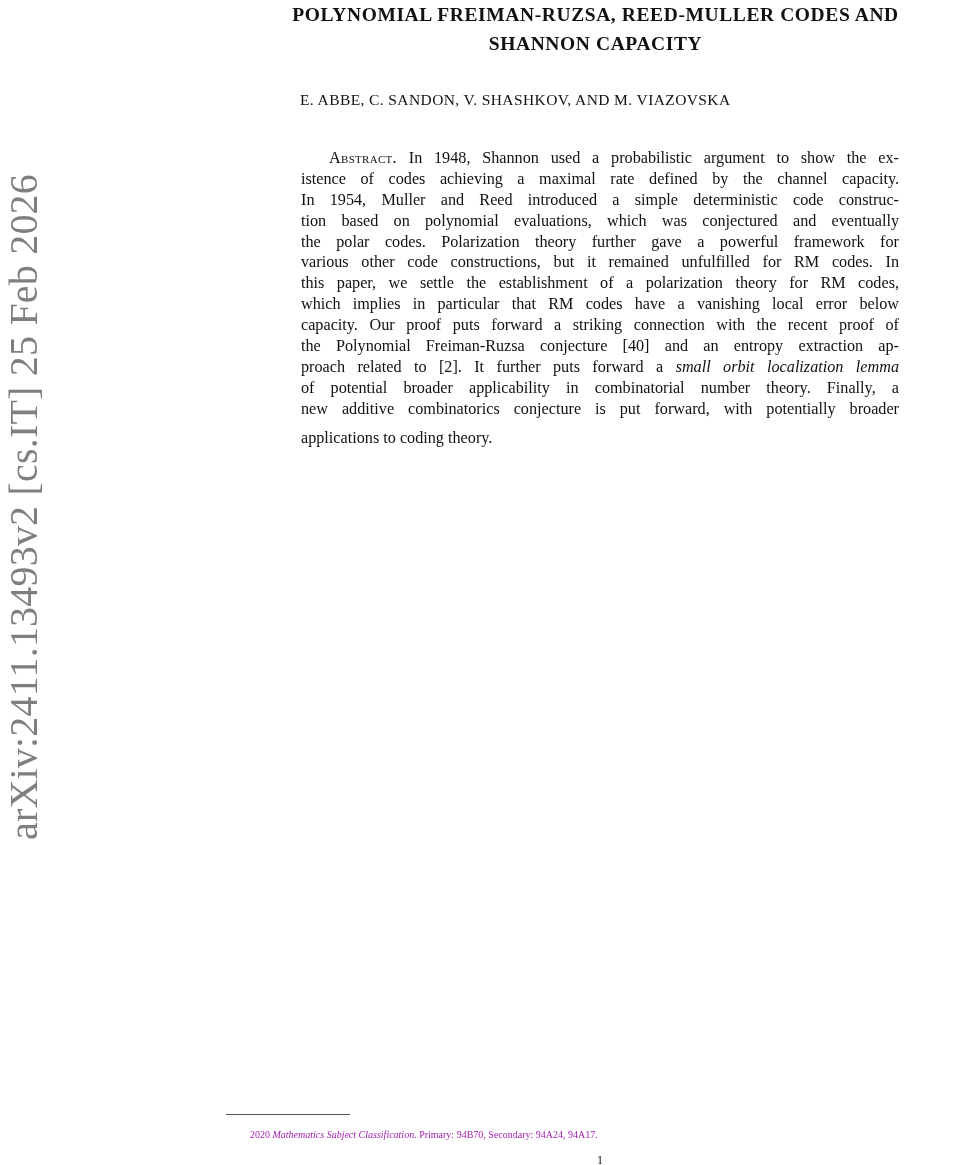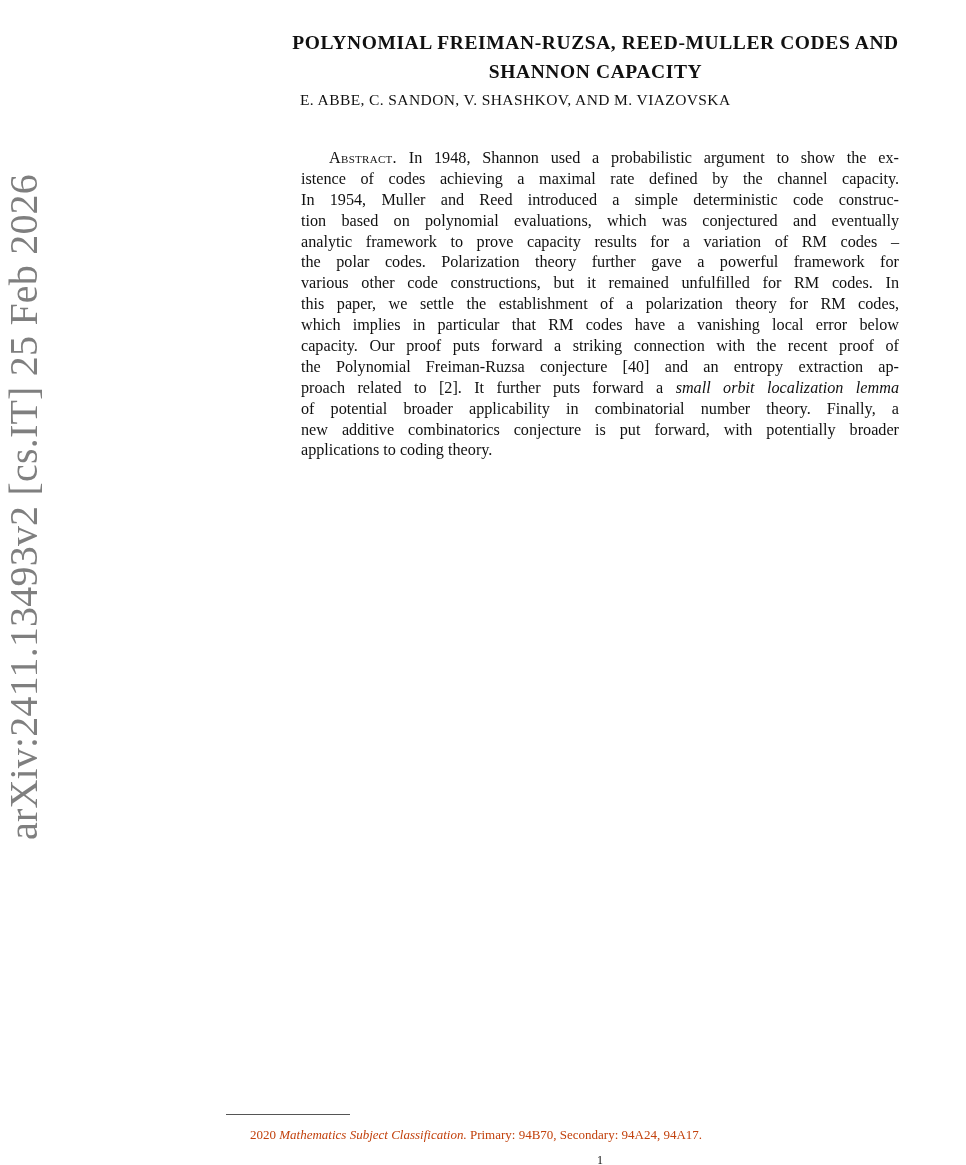--- a/index.html
+++ b/index.html
@@ -20,21 +20,20 @@
       left: 225px;
       top: 0px;
       width: 741px;
       text-align: center;
       font-family: "Liberation Serif", serif;
       font-weight: bold;
       font-size: 19.5px;
       line-height: 29px;
       letter-spacing: 0.6px;
       color: #111;
-      margin-top: 28px;
     }
     .authors {
       position: absolute;
       left: 300px;
       top: 90px;
       width: 600px;
       text-align: left;
       font-family: "Liberation Serif", serif;
       font-size: 15.5px;
       line-height: 20px;
@@ -55,20 +54,21 @@
     }
     .abstract .line {
       display: block;
       text-align: justify;
       text-align-last: justify;
       white-space: nowrap;
       height: 20.9px;
     }
     .abstract .line.last {
       text-align-last: left;
+      margin-top: 8px;
     }
     .abstract .sc {
       font-variant: small-caps;
       letter-spacing: 0.3px;
       margin-left: 28px;
     }
     .abstract em {
       font-style: italic;
     }
     .arxiv-stamp {
@@ -89,24 +89,24 @@
       top: 1114px;
       width: 124px;
       height: 0;
       border-top: 1.4px solid #555;
     }
     .footnote {
       position: absolute;
       left: 250px;
       top: 1126px;
       font-family: "Liberation Serif", serif;
-      font-size: 13px;
+      font-size: 10px;
       line-height: 18px;
       white-space: nowrap;
-      color: #c2410c;
+      color: #a21caf;
     }
     .footnote em { font-style: italic; }
     .page-number {
       position: absolute;
       left: 560px;
       top: 1153px;
       width: 80px;
       text-align: center;
       font-family: "Liberation Serif", serif;
       font-size: 12px;
@@ -124,21 +124,20 @@
   <div>SHANNON CAPACITY</div>
 </div>
 
 <div class="authors">E. ABBE, C. SANDON, V. SHASHKOV, AND M. VIAZOVSKA</div>
 
 <div class="abstract">
   <span class="line"><span class="sc">Abstract.</span><span> In 1948, Shannon used a probabilistic argument to show the ex-</span></span>
   <span class="line">istence of codes achieving a maximal rate defined by the channel capacity.</span>
   <span class="line">In 1954, Muller and Reed introduced a simple deterministic code construc-</span>
   <span class="line">tion based on polynomial evaluations, which was conjectured and eventually</span>
-  <span class="line">analytic framework to prove capacity results for a variation of RM codes –</span>
   <span class="line">the polar codes.  Polarization theory further gave a powerful framework for</span>
   <span class="line">various other code constructions, but it remained unfulfilled for RM codes. In</span>
   <span class="line">this paper, we settle the establishment of a polarization theory for RM codes,</span>
   <span class="line">which implies in particular that RM codes have a vanishing local error below</span>
   <span class="line">capacity. Our proof puts forward a striking connection with the recent proof of</span>
   <span class="line">the Polynomial Freiman-Ruzsa conjecture [40] and an entropy extraction ap-</span>
   <span class="line"><span>proach related to [2]. It further puts forward a </span><em>small orbit localization lemma</em></span>
   <span class="line">of potential broader applicability in combinatorial number theory.  Finally, a</span>
   <span class="line">new additive combinatorics conjecture is put forward, with potentially broader</span>
   <span class="line last">applications to coding theory.</span>

